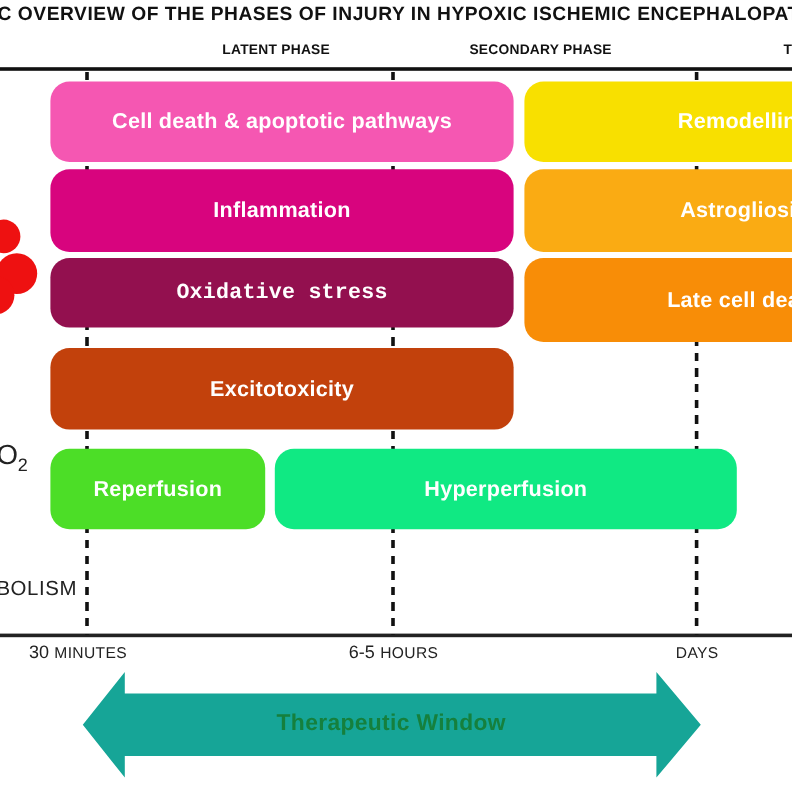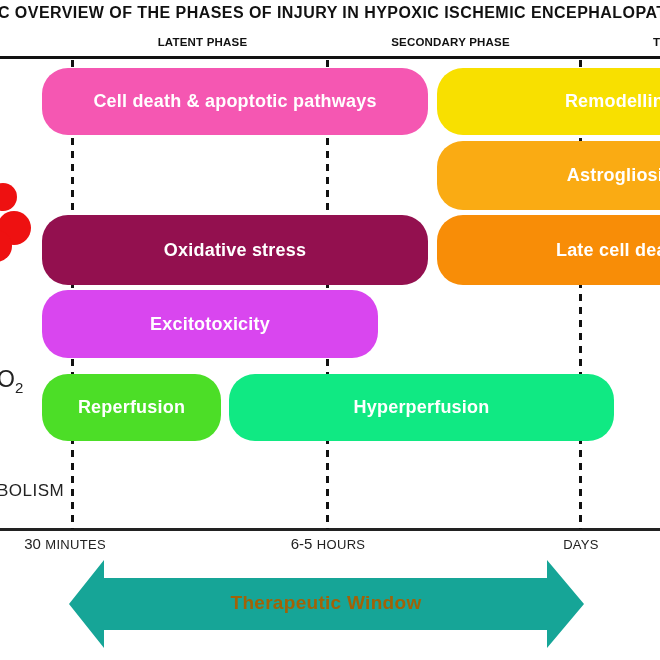--- a/index.html
+++ b/index.html
@@ -8,42 +8,42 @@
     overflow:hidden;font-family:"Liberation Sans",sans-serif;
   }
   .title{
     position:absolute;left:-88px;top:4px;white-space:nowrap;
     font-size:16px;font-weight:bold;letter-spacing:0.45px;color:#111;
   }
   .phase{
     position:absolute;top:36px;font-size:11.5px;font-weight:bold;
     letter-spacing:0.2px;color:#111;text-align:center;white-space:nowrap;
   }
-  .phase.latent{left:130px;width:145px;}
+  .phase.latent{left:130px;width:145px;text-align:right;}
   .phase.secondary{left:378px;width:145px;}
   .phase.tertiary{left:653px;}
   .topline{position:absolute;left:0;top:56px;width:660px;height:3px;background:#111;}
   .bottomline{position:absolute;left:0;top:528px;width:660px;height:3px;background:#222;}
   .vdash{
     position:absolute;top:60px;height:469px;width:3px;z-index:1;
     background:repeating-linear-gradient(to bottom,#111 0px,#111 7px,transparent 7px,transparent 13px);
   }
   .vdash.d1{left:71px;} .vdash.d2{left:326px;} .vdash.d3{left:579px;}
   .bar{
-    position:absolute;border-radius:26px;z-index:2;color:#fff;font-weight:bold;
+    position:absolute;border-radius:16px;z-index:2;color:#fff;font-weight:bold;
     font-size:18px;display:flex;align-items:center;justify-content:center;
     white-space:nowrap;letter-spacing:0.2px;
   }
   .b-celldeath {left:42px; top:68px; width:386px;height:67px;background:#f557b2;}
   .b-remodel   {left:437px;top:68px; width:366px;height:67px;background:#f8e000;}
   .b-inflam    {left:42px; top:141px;width:386px;height:69px;background:#d8047e;}
   .b-astro     {left:437px;top:141px;width:366px;height:69px;background:#faab13;}
-  .b-oxid      {left:42px; top:215px;width:386px;height:70px;background:#93104f;}
+  .b-oxid      {left:42px; top:215px;width:386px;height:58px;background:#93104f;font-family:Liberation Mono, monospace;}
   .b-latecell  {left:437px;top:215px;width:366px;height:70px;background:#f88d07;}
-  .b-excito    {left:42px; top:290px;width:336px;height:68px;background:#d946ef;}
+  .b-excito    {left:42px; top:290px;width:386px;height:68px;background:#c2410c;}
   .b-reperf    {left:42px; top:374px;width:179px;height:67px;background:#4cde27;}
   .b-hyperperf {left:229px;top:374px;width:385px;height:67px;background:#10e983;}
   .b-cytotox   {left:227px;top:458px;width:387px;height:68px;background:#119b49;}
   .red-icon{position:absolute;left:0;top:180px;z-index:0;}
   .o2-label{
     position:absolute;left:-3px;top:366px;font-size:23px;color:#222;z-index:0;
   }
   .o2-label sub{font-size:15px;}
   .metab-label{
     position:absolute;left:-3px;top:481px;font-size:17px;color:#222;
@@ -51,21 +51,21 @@
   }
   .tick{
     position:absolute;top:535px;width:180px;text-align:center;color:#222;white-space:nowrap;
   }
   .tick.t1{left:-25px;} .tick.t2{left:238px;} .tick.t3{left:491px;}
   .tick-num{font-size:15px;}
   .tick-unit{font-size:13px;letter-spacing:0.3px;}
   .arrow-svg{position:absolute;left:0;top:548px;}
   .arrow-label{
     position:absolute;left:146px;top:592px;width:360px;text-align:center;
-    color:#a16207;font-size:19px;font-weight:bold;letter-spacing:0.3px;z-index:3;
+    color:#15803d;font-size:19px;font-weight:bold;letter-spacing:0.3px;z-index:3;
   }
 </style>
 </head>
 <body>
 
 <div class="canvas">
 
   <div class="title">SCHEMATIC OVERVIEW OF THE PHASES OF INJURY IN HYPOXIC ISCHEMIC ENCEPHALOPATHY</div>
 
   <div class="phase latent">LATENT PHASE</div>
@@ -83,20 +83,23 @@
     <circle cx="3" cy="17" r="14" fill="#ee1111"></circle>
     <circle cx="14" cy="48" r="17" fill="#ee1111"></circle>
     <circle cx="-4" cy="66" r="16" fill="#ee1111"></circle>
   </svg>
 
   <div class="bar b-celldeath">
       <span>Cell death &amp; apoptotic pathways</span>
     </div>
   <div class="bar b-remodel">
       <span>Remodelling</span>
+    </div>
+  <div class="bar b-inflam">
+      <span>Inflammation</span>
     </div>
   <div class="bar b-astro">
       <span>Astrogliosis</span>
     </div>
   <div class="bar b-oxid">
       <span>Oxidative stress</span>
     </div>
   <div class="bar b-latecell">
       <span>Late cell death</span>
     </div>

